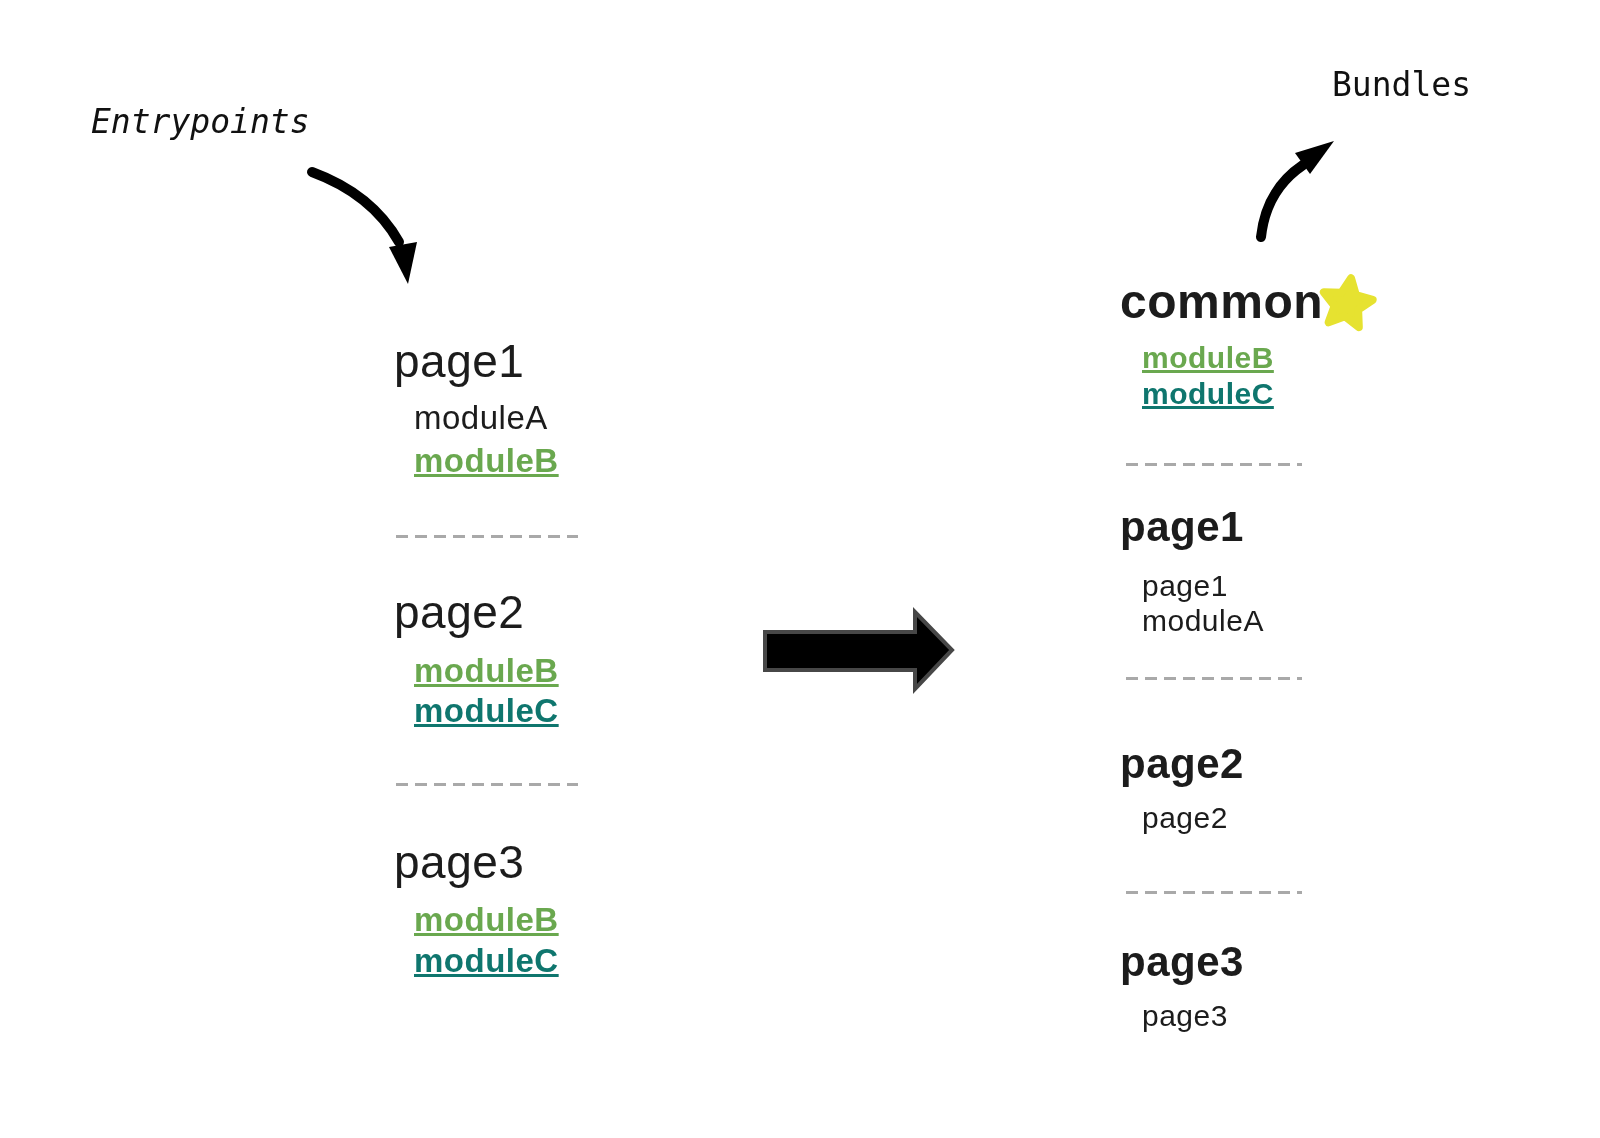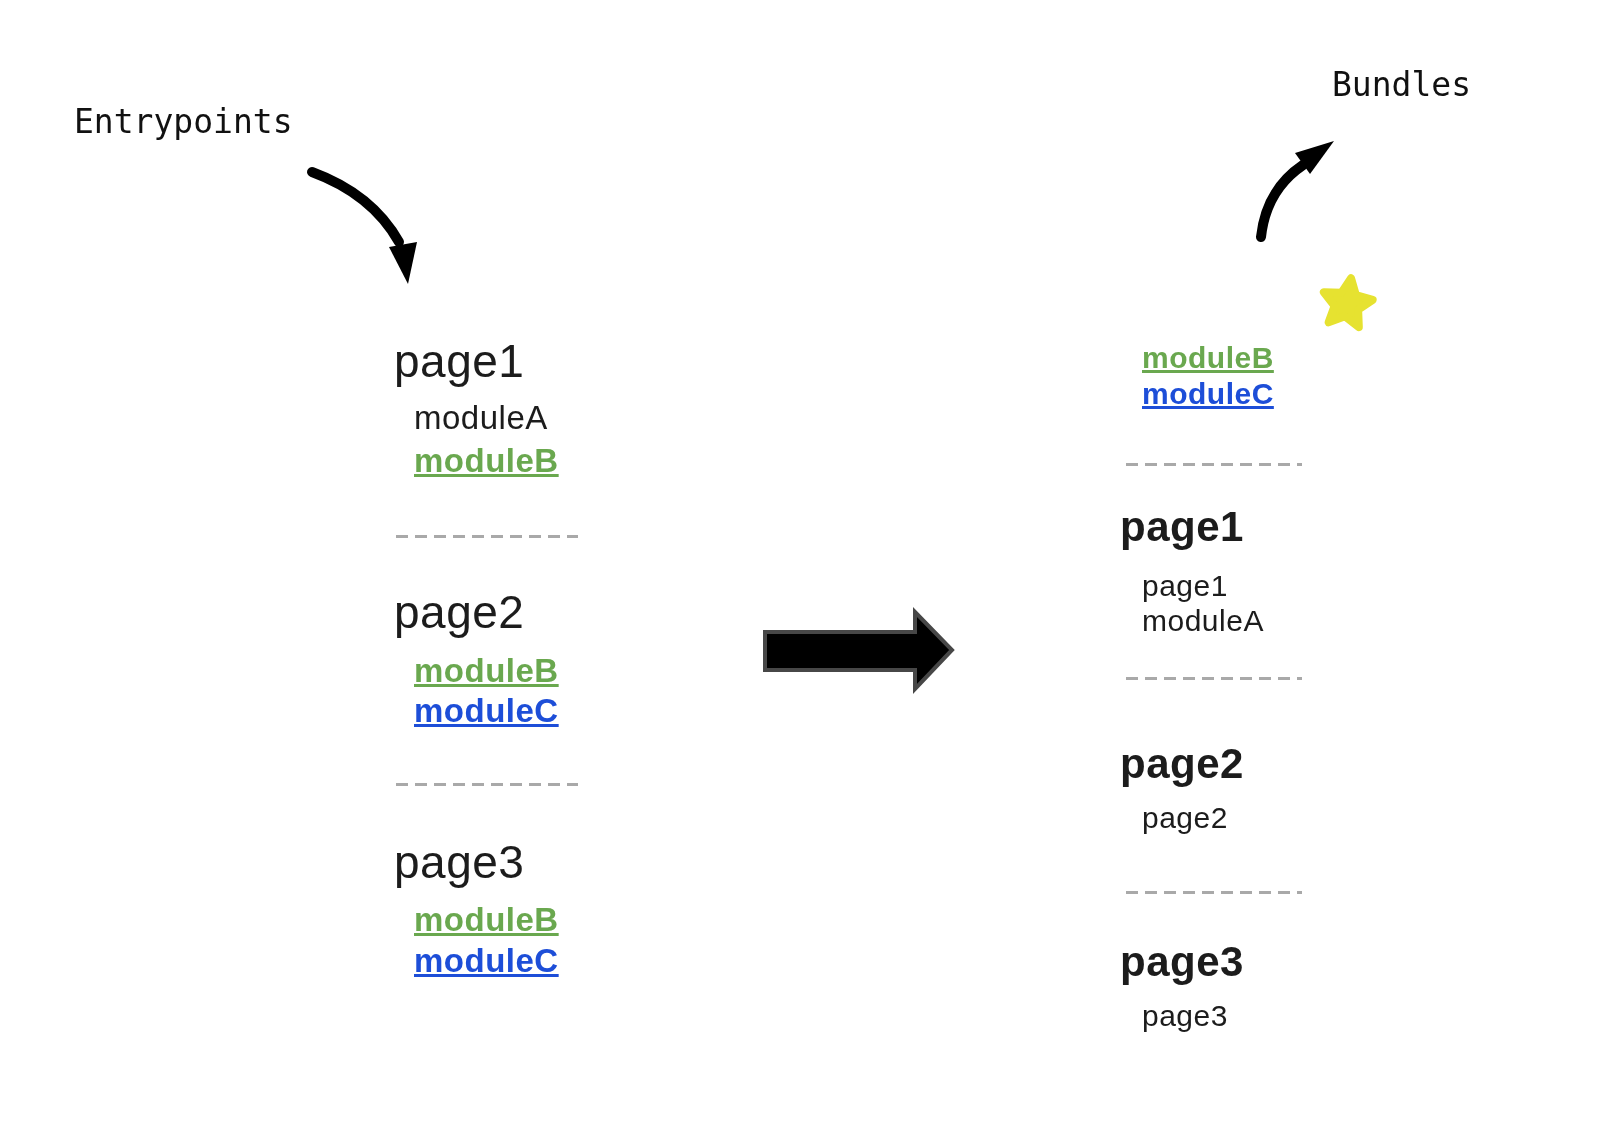--- a/index.html
+++ b/index.html
@@ -15,52 +15,53 @@
     font-family:"DejaVu Sans Mono", monospace;
     font-size:33px;color:#111111;
   }
   .heading-light{font-size:46px;font-weight:400;color:#1c1c1c;letter-spacing:0.5px;}
   .heading-bold{font-size:42px;font-weight:700;color:#1c1c1c;letter-spacing:0.5px;}
   .heading-bold-lg{font-size:48px;font-weight:700;color:#1c1c1c;letter-spacing:0.5px;}
   .module{font-size:33px;color:#1c1c1c;letter-spacing:0.5px;}
   .module-sm{font-size:30px;color:#1c1c1c;letter-spacing:0.5px;}
   .bold{font-weight:700;text-decoration:underline;}
   .green{color:#6aa84f;}
-  .red{color:#1d4ed8;}
+  .red{color:#0f766e;}
   .dash{
     height:3px;
     background:repeating-linear-gradient(90deg,#a9a9a9 0 12px,transparent 12px 19px);
   }
   svg.overlay{position:absolute;left:0;top:0;pointer-events:none;}
 </style>
 </head>
 <body>
 
 <div id="canvas">
 
-  <div class="abs mono" style="left:74px;top:105px;">Entrypoints</div>
+  <div class="abs mono" style="left:91px;top:105px;font-style:italic;">Entrypoints</div>
 
   <div class="abs heading-light" style="left:394px;top:338px;">page1</div>
   <div class="abs module" style="left:414px;top:401px;">moduleA</div>
   <div class="abs module bold green" style="left:414px;top:444px;">moduleB</div>
 
   <div class="abs dash" style="left:396px;top:535px;width:182px;"></div>
 
   <div class="abs heading-light" style="left:394px;top:589px;">page2</div>
   <div class="abs module bold green" style="left:414px;top:654px;">moduleB</div>
   <div class="abs module bold red" style="left:414px;top:694px;">moduleC</div>
 
   <div class="abs dash" style="left:396px;top:783px;width:182px;"></div>
 
   <div class="abs heading-light" style="left:394px;top:839px;">page3</div>
   <div class="abs module bold green" style="left:414px;top:903px;">moduleB</div>
   <div class="abs module bold red" style="left:414px;top:944px;">moduleC</div>
 
   <div class="abs mono" style="left:1332px;top:68px;">Bundles</div>
 
+  <div class="abs heading-bold-lg" style="left:1120px;top:278px;">common</div>
   <div class="abs module-sm bold green" style="left:1142px;top:343px;">moduleB</div>
   <div class="abs module-sm bold red" style="left:1142px;top:379px;">moduleC</div>
 
   <div class="abs dash" style="left:1126px;top:463px;width:176px;"></div>
 
   <div class="abs heading-bold" style="left:1120px;top:506px;">page1</div>
   <div class="abs module-sm" style="left:1142px;top:571px;">page1</div>
   <div class="abs module-sm" style="left:1142px;top:606px;">moduleA</div>
 
   <div class="abs dash" style="left:1126px;top:677px;width:176px;"></div>

